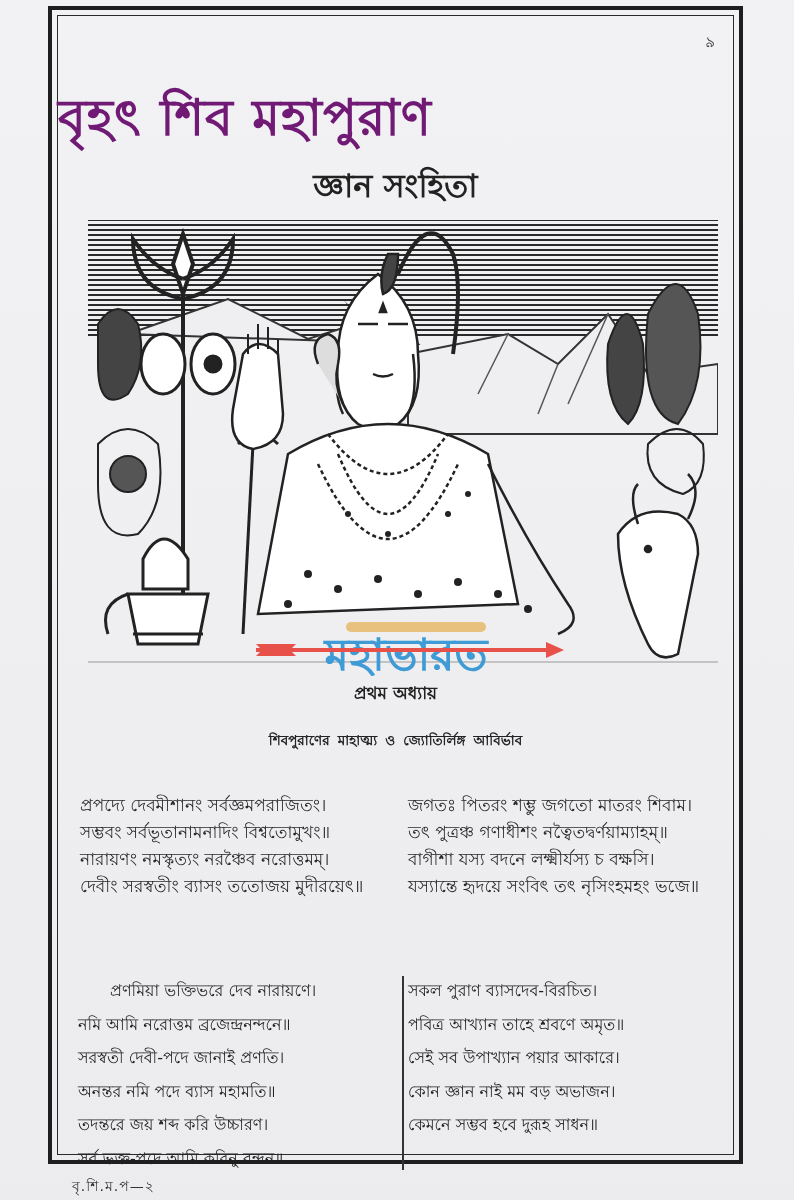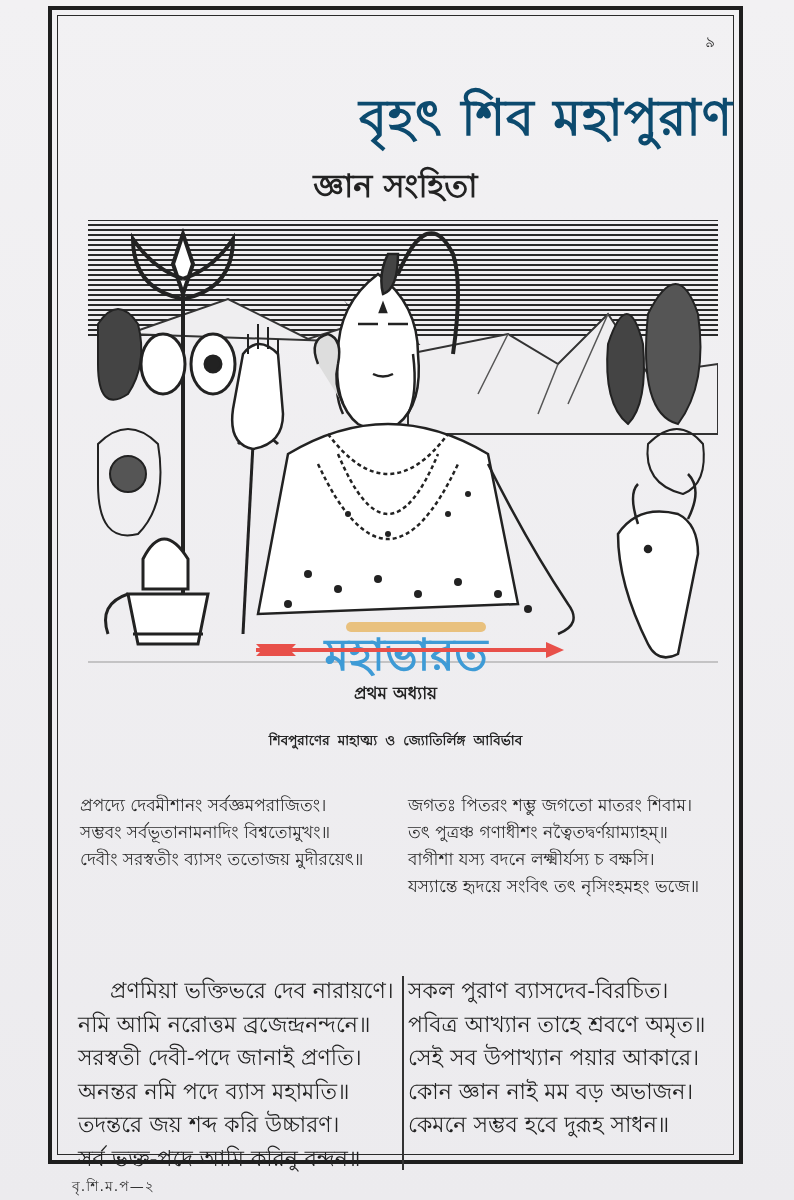--- a/index.html
+++ b/index.html
@@ -6,36 +6,36 @@
   html, body { width: 794px; height: 1200px; background: #efeef0; overflow: hidden; }
   body { position: relative; font-family: "DejaVu Sans", sans-serif; color: #1c1c1c; }
 
   .page-bg { position: absolute; inset: 0; background: linear-gradient(180deg, #f2f1f3 0%, #ecebee 100%); }
 
   .frame-outer { position: absolute; left: 48px; top: 6px; width: 695px; height: 1158px; border: 4px solid #1e1e1e; }
   .frame-inner { position: absolute; left: 5px; top: 5px; right: 5px; bottom: 5px; border: 1.5px solid #2a2a2a; }
 
   .page-number { position: absolute; right: 18px; top: 14px; font-size: 15px; color: #333; }
 
-  .title { position: absolute; left: 0; right: 0; top: 72px; text-align: right; font-size: 50px; line-height: 60px; color: #0c4a6e; letter-spacing: 1px; }
+  .title { position: absolute; left: 0; right: 0; top: 72px; text-align: left; font-size: 50px; line-height: 60px; color: #701a75; letter-spacing: 1px; }
   .subtitle { position: absolute; left: 0; right: 0; top: 150px; text-align: center; font-size: 32px; line-height: 40px; color: #222; font-weight: bold; }
 
   .illustration { position: absolute; left: 30px; top: 198px; width: 630px; height: 450px; }
   .illustration svg { width: 100%; height: 100%; }
 
   .watermark { position: absolute; left: 188px; top: 592px; width: 320px; height: 78px; }
 
   .chapter { position: absolute; left: 0; right: 0; top: 664px; text-align: center; font-size: 17px; font-weight: bold; color: #222; }
   .chapter-sub { position: absolute; left: 0; right: 0; top: 714px; text-align: center; font-size: 13.5px; font-weight: bold; color: #222; font-family: Liberation Mono, monospace; }
 
   .shloka-col { position: absolute; top: 776px; font-size: 17px; line-height: 27px; color: #2a2a2a; }
   .shloka-left { left: 22px; width: 330px; }
   .shloka-right { left: 350px; width: 330px; }
 
-  .verse-col { position: absolute; top: 958px; font-size: 22px; line-height: 33.5px; color: #222; }
+  .verse-col { position: absolute; top: 958px; font-size: 16px; line-height: 33.5px; color: #222; }
   .verse-left { left: 20px; width: 320px; }
   .verse-left .line:first-child { padding-left: 32px; }
   .verse-right { left: 350px; width: 320px; }
   .col-divider { position: absolute; left: 344px; top: 960px; width: 1.5px; height: 194px; background: #333; }
 
   .footer-sig { position: absolute; left: 72px; top: 1175px; font-size: 14px; color: #333; letter-spacing: 1px; }
 </style>
 </head>
 <body>
 
@@ -158,20 +158,21 @@
         <path d="M10,36 l40,0 l-6,6 l6,6 l-40,0 l6,-6z" fill="#e8504a"></path>
       </svg>
     </div>
 
     <div class="chapter">প্রথম অধ্যায়</div>
     <div class="chapter-sub">শিবপুরাণের মাহাত্ম্য ও জ্যোতির্লিঙ্গ আবির্ভাব</div>
 
     <div class="shloka-col shloka-left">
       <div class="line">প্রপদ্যে দেবমীশানং সর্বজ্ঞমপরাজিতং।</div>
       <div class="line">সম্ভবং সর্বভূতানামনাদিং বিশ্বতোমুখং॥</div>
+      <div class="line">নারায়ণং নমস্কৃত্যং নরঞ্চৈব নরোত্তমম্।</div>
       <div class="line">দেবীং সরস্বতীং ব্যাসং ততোজয় মুদীরয়েৎ॥</div>
     </div>
     <div class="shloka-col shloka-right">
       <div class="line">জগতঃ পিতরং শম্ভু জগতো মাতরং শিবাম।</div>
       <div class="line">তৎ পুত্রঞ্চ গণাধীশং নত্বৈতদ্বর্ণয়াম্যাহম্॥</div>
       <div class="line">বাগীশা যস্য বদনে লক্ষ্মীর্যস্য চ বক্ষসি।</div>
       <div class="line">যস্যান্তে হৃদয়ে সংবিৎ তৎ নৃসিংহমহং ভজে॥</div>
     </div>
 
     <div class="verse-col verse-left">

